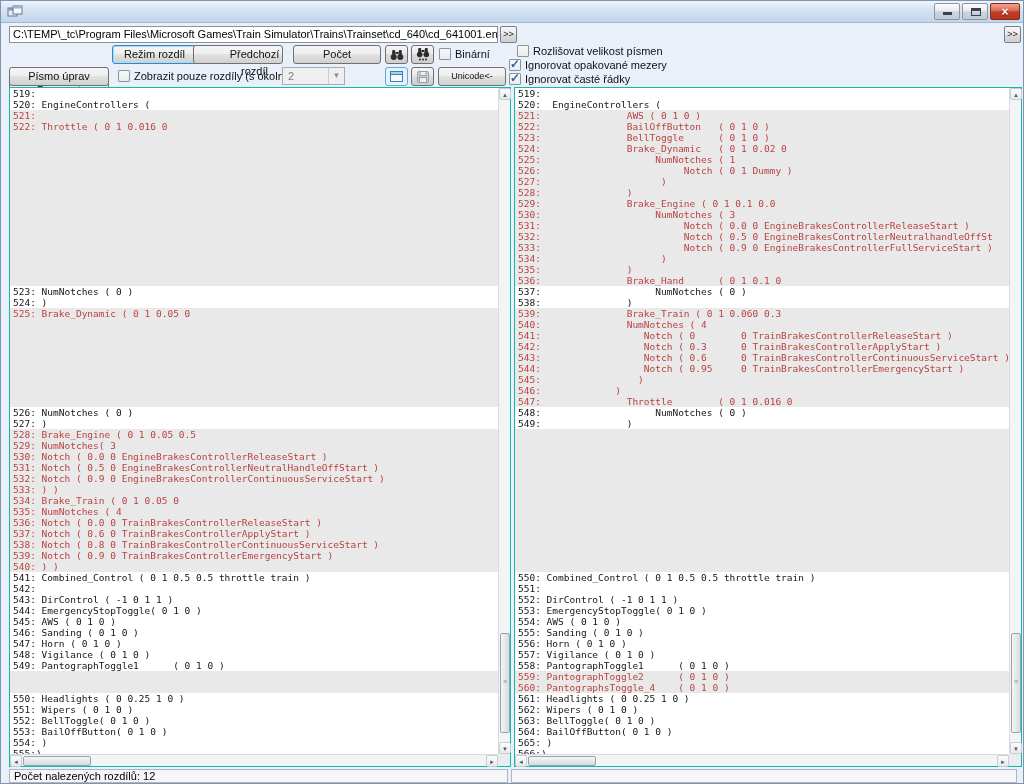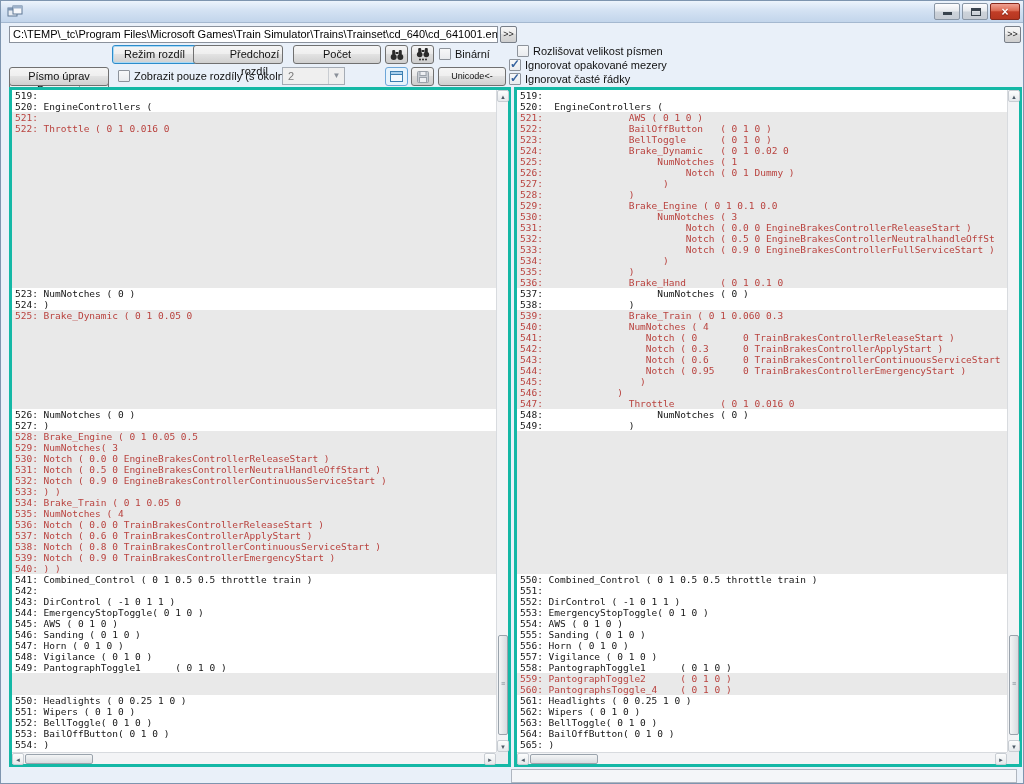--- a/index.html
+++ b/index.html
@@ -46,21 +46,21 @@
   .cb.checked::after{content:"\2713";position:absolute;left:0px;top:-3px;font-size:12px;font-weight:bold;color:#35629E;}
   .cb-label{font-size:11px;color:#111;}
 
   
   .dropdown{position:absolute;left:281px;top:66px;width:63px;height:18px;border:1px solid #A5ACB5;background:#EFEFEF;
     font-size:11px;line-height:16px;color:#7A7A7A;padding-left:5px;}
   .dropdown .arrow{position:absolute;right:0;top:0;width:16px;height:16px;border-left:1px solid #C9CDD2;
     text-align:center;color:#8A9099;font-size:8px;line-height:15px;}
 
   
-  .panel{position:absolute;top:86px;height:680px;border:3px solid #14b8a6;background:#E9E9E9;}
+  .panel{position:absolute;top:86px;height:680px;border:1px solid #14b8a6;background:#E9E9E9;}
   .code{position:absolute;top:0;left:0;right:12px;bottom:12px;overflow:hidden;background:#E9E9E9;
     font-family:"DejaVu Sans Mono",monospace;font-size:9.5px;line-height:11px;white-space:pre;}
   .code-line{height:11px;padding-left:3px;}
   .ln-same{background:#FFFFFF;color:#141414;}
   .ln-diff{background:#E9E9E9;color:#B9423E;}
   .ln-filler{background:#E9E9E9;}
 
   
   .vscroll{position:absolute;top:0;right:0;bottom:12px;width:12px;background:#F3F4F6;border-left:1px solid #D8DBDF;}
   .hscroll{position:absolute;left:0;right:12px;bottom:0;height:12px;background:#F3F4F6;border-top:1px solid #D8DBDF;}
@@ -218,15 +218,16 @@
       <div class="sb-arrow down">▼</div>
     </div>
     <div class="hscroll">
       <div class="sb-arrow left">◄</div>
       <div class="sb-thumb-h" style="left:13px;width:68px;"></div>
       <div class="sb-arrow right">►</div>
     </div>
     <div class="corner"></div>
   </div>
 
+  <div class="statuscell" style="left:8px;width:499px;">Počet nalezených rozdílů: 12</div>
   <div class="statuscell" style="left:510px;width:506px;"></div>
 
 </div>
 
 </body></html>

